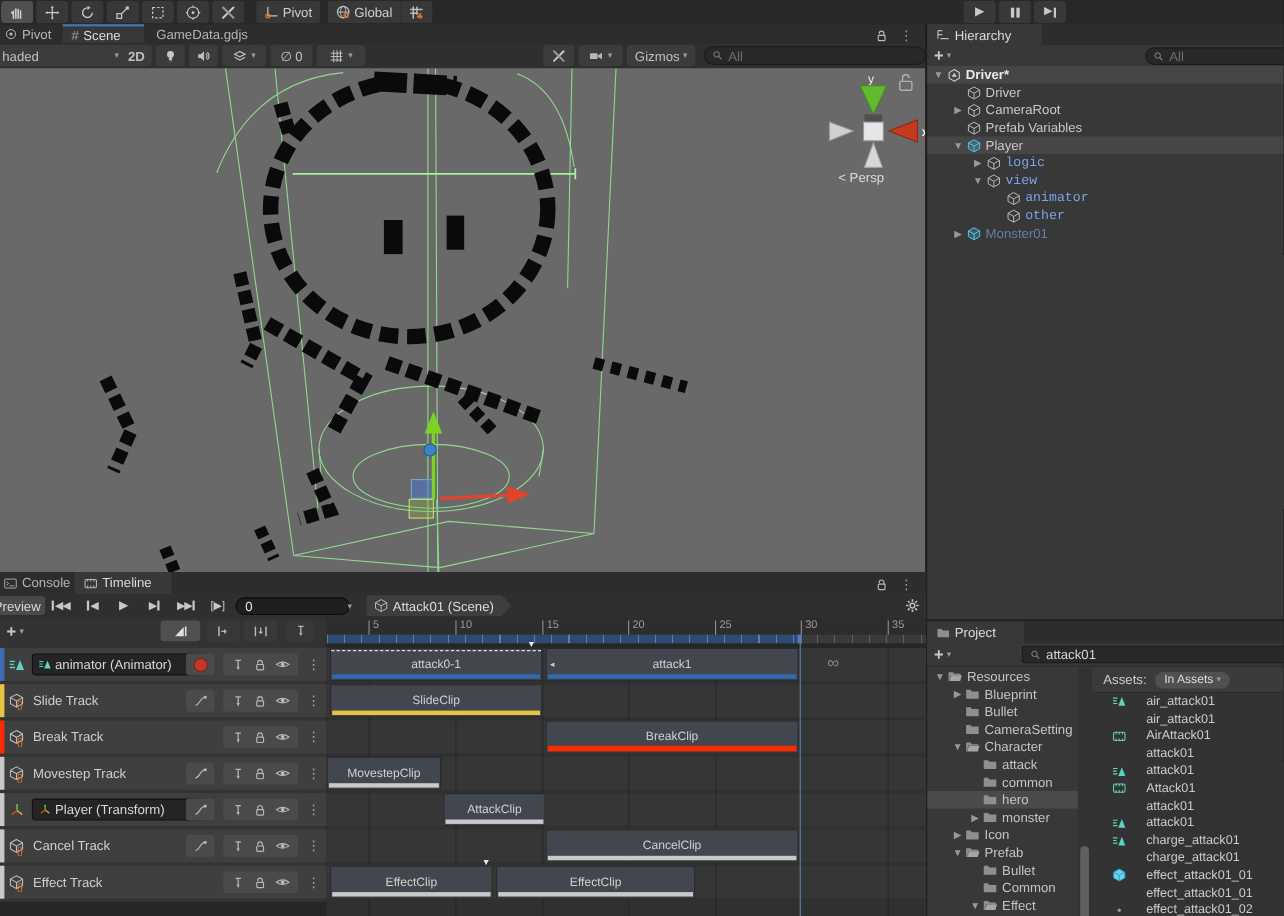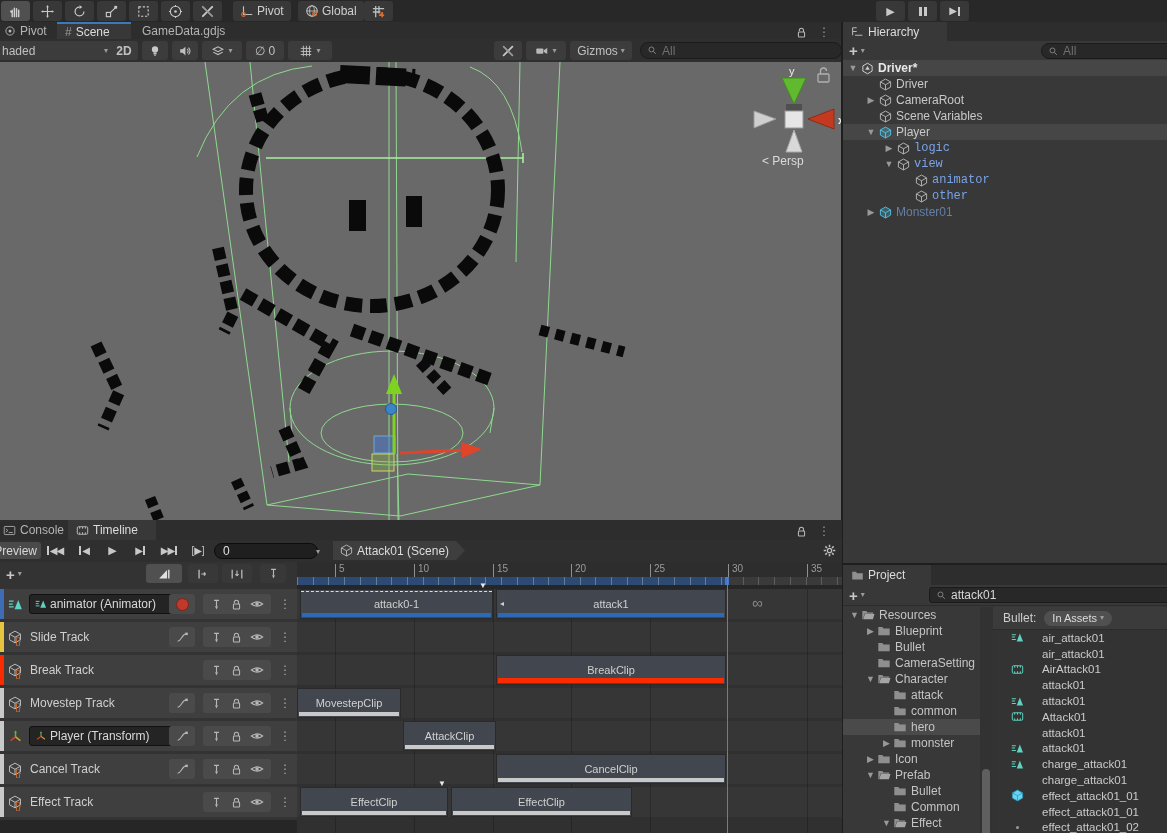--- a/index.html
+++ b/index.html
@@ -536,21 +536,21 @@
 
         <div class="hrow d1 i-cube">
           <span class="arr down">▼</span>
 
           <span class="ic ic-cube">
             <svg width="13" height="13">
               <use href="#sy-cube"></use>
             </svg>
           </span>
 
-          <span class="hlabel">Scene Variables</span>
+          <span class="hlabel">Prefab Variables</span>
         </div>
 
         <div class="hrow d1 arrow-down i-prefab sel">
           <span class="arr down">▼</span>
 
           <span class="ic ic-prefab">
             <svg width="13" height="13">
               <use href="#sy-cubecyan"></use>
             </svg>
           </span>
@@ -1001,20 +1001,24 @@
       <span class="cbar" style="background:#2e69b3"></span>
       <span class="abs" style="left:0;right:0;top:1px;border-top:1px dashed #ddd"></span>
     </div>
     <div class="clip" style="left:199px;top:27px;width:230px">
       <span class="abs" style="left:3px;top:9px;font-size:8px;color:#ccc">◂</span>
       <span>attack1</span>
       <span class="cbar" style="background:#2e69b3"></span>
     </div>
     <span class="abs gly" style="left:455px;top:33px;font-size:15px;color:#8a8a8a">∞</span>
 
+    <div class="clip" style="left:3px;top:60px;width:193px">
+      <span>SlideClip</span>
+      <span class="cbar" style="background:#e6c43d"></span>
+    </div>
     <div class="clip" style="left:199px;top:93px;width:230px">
       <span>BreakClip</span>
       <span class="cbar" style="background:#fb2b00;height:5px"></span>
     </div>
     <div class="clip" style="left:0;top:126px;width:104px">
       <span>MovestepClip</span>
       <span class="cbar" style="background:#c9c9c9"></span>
     </div>
     <div class="clip" style="left:106px;top:159px;width:93px">
       <span>AttackClip</span>
@@ -1207,21 +1211,21 @@
           <span class="hlabel">Effect</span>
         </div>
       </div>
     <span class="abs gly" style="left:145px;top:45px;font-size:8px;color:#9a9a9a">▲</span>
     <div class="abs" style="left:137px;top:42px;width:13px;height:226px;background:#323232">
       <div style="position:absolute;left:2px;top:162px;width:8px;height:70px;background:#5f5f5f;border-radius:4px"></div>
     </div>
 
     <div class="abs" style="left:150px;top:42px;width:174px;height:226px;background:#333">
       <div class="abs flex" style="left:0;top:0;width:174px;height:22px;background:#3b3b3b;border-bottom:1px solid #2c2c2c">
-        <span style="margin-left:10px;color:#cfcfcf">Bullet:</span>
+        <span style="margin-left:10px;color:#cfcfcf">Assets:</span>
         <div class="flex" style="margin-left:8px;height:15px;background:#505050;border-radius:8px;padding:0 8px;gap:3px;font-size:11px;color:#ddd">
           <span>In Assets</span>
           <span class="ddarrow">▾</span>
         </div>
       </div>
       <div class="abs" style="left:0;top:23px;width:174px;height:203px;overflow:hidden">
 
           <div class="rrow i-anim">
 
             <span class="ric ric-anim">

